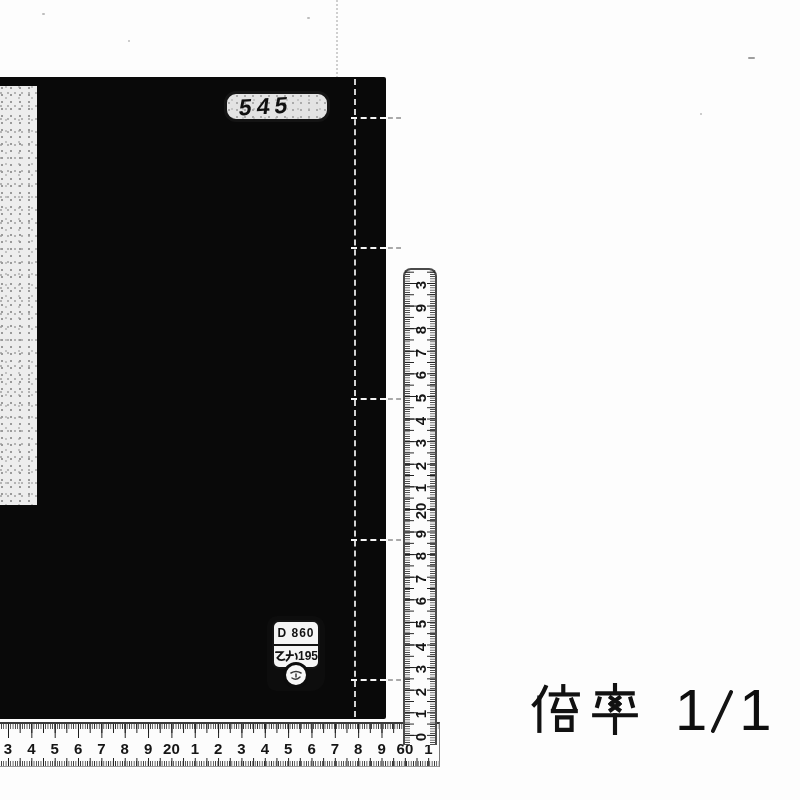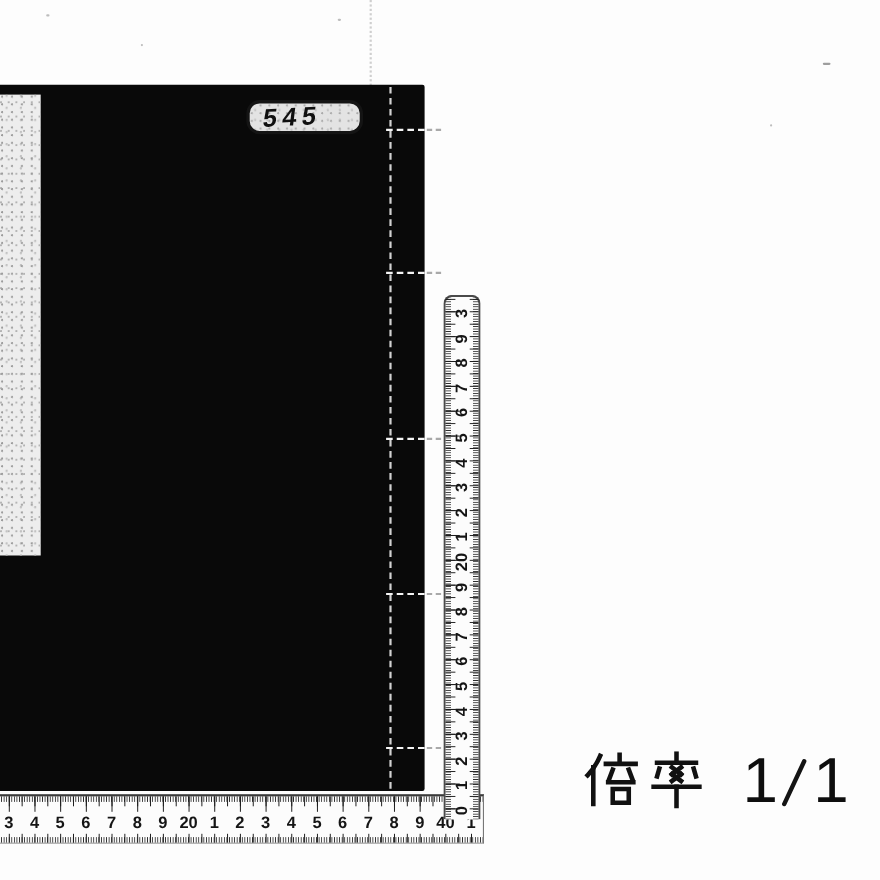--- a/index.html
+++ b/index.html
@@ -137,20 +137,41 @@
   <div class="stitch-tail" style="top:117px;"></div>
   <div class="stitch-tail" style="top:247px;"></div>
   <div class="stitch-tail" style="top:398px;"></div>
   <div class="stitch-tail" style="top:539px;"></div>
   <div class="stitch-tail" style="top:679px;"></div>
 
   <div class="call-label">
     <span>545</span>
   </div>
 
+  <div class="id-plate">
+    <div class="id-inner">
+      <div class="id-row">D 860</div>
+      <div class="id-row">
+        <svg width="25" height="14" viewBox="0 0 25 14">
+          <path class="small-stroke" d="M2 3 H9 L3.5 9 Q6 12.5 11 10.5"></path>
+          <path class="small-stroke" d="M13 6 H20"></path>
+          <path class="small-stroke" d="M16.5 2 Q17.5 8.5 13 12"></path>
+          <path class="small-stroke" d="M22.5 4.5 Q24.5 7 23.5 10"></path>
+        </svg>
+        <span class="num">195</span>
+      </div>
+    </div>
+    <div class="seal">
+      <svg width="18" height="18" viewBox="0 0 18 18">
+        <path class="seal-stroke" d="M4 7 Q9 4 14 7"></path>
+        <path class="seal-stroke" d="M5 12 Q9 15 13 11"></path>
+        <path class="seal-stroke" d="M9 8 L9 11"></path>
+      </svg>
+    </div>
+  </div>
 
   <div class="h-ruler">
     <div class="h-ticks-top"></div>
     <div class="h-ticks-bottom"></div>
     <div>
         <span class="h-num" style="left: 18px;">3</span>
         <span class="h-num" style="left: 41.35px;">4</span>
         <span class="h-num" style="left: 64.7px;">5</span>
         <span class="h-num" style="left: 88.05px;">6</span>
         <span class="h-num" style="left: 111.4px;">7</span>
@@ -159,21 +180,21 @@
         <span class="h-num" style="left: 181.45px;">20</span>
         <span class="h-num" style="left: 204.8px;">1</span>
         <span class="h-num" style="left: 228.15px;">2</span>
         <span class="h-num" style="left: 251.5px;">3</span>
         <span class="h-num" style="left: 274.85px;">4</span>
         <span class="h-num" style="left: 298.2px;">5</span>
         <span class="h-num" style="left: 321.55px;">6</span>
         <span class="h-num" style="left: 344.9px;">7</span>
         <span class="h-num" style="left: 368.25px;">8</span>
         <span class="h-num" style="left: 391.6px;">9</span>
-        <span class="h-num" style="left: 414.95px;">40</span>
+        <span class="h-num" style="left: 414.95px;">60</span>
         <span class="h-num" style="left: 438.3px;">1</span>
       </div>
   </div>
 
   <div class="v-ruler">
     <div class="v-ticks-left"></div>
     <div class="v-ticks-right"></div>
     <div>
         <span class="v-num" style="top: 15px;">3</span>
         <span class="v-num" style="top: 37.6px;">9</span>

